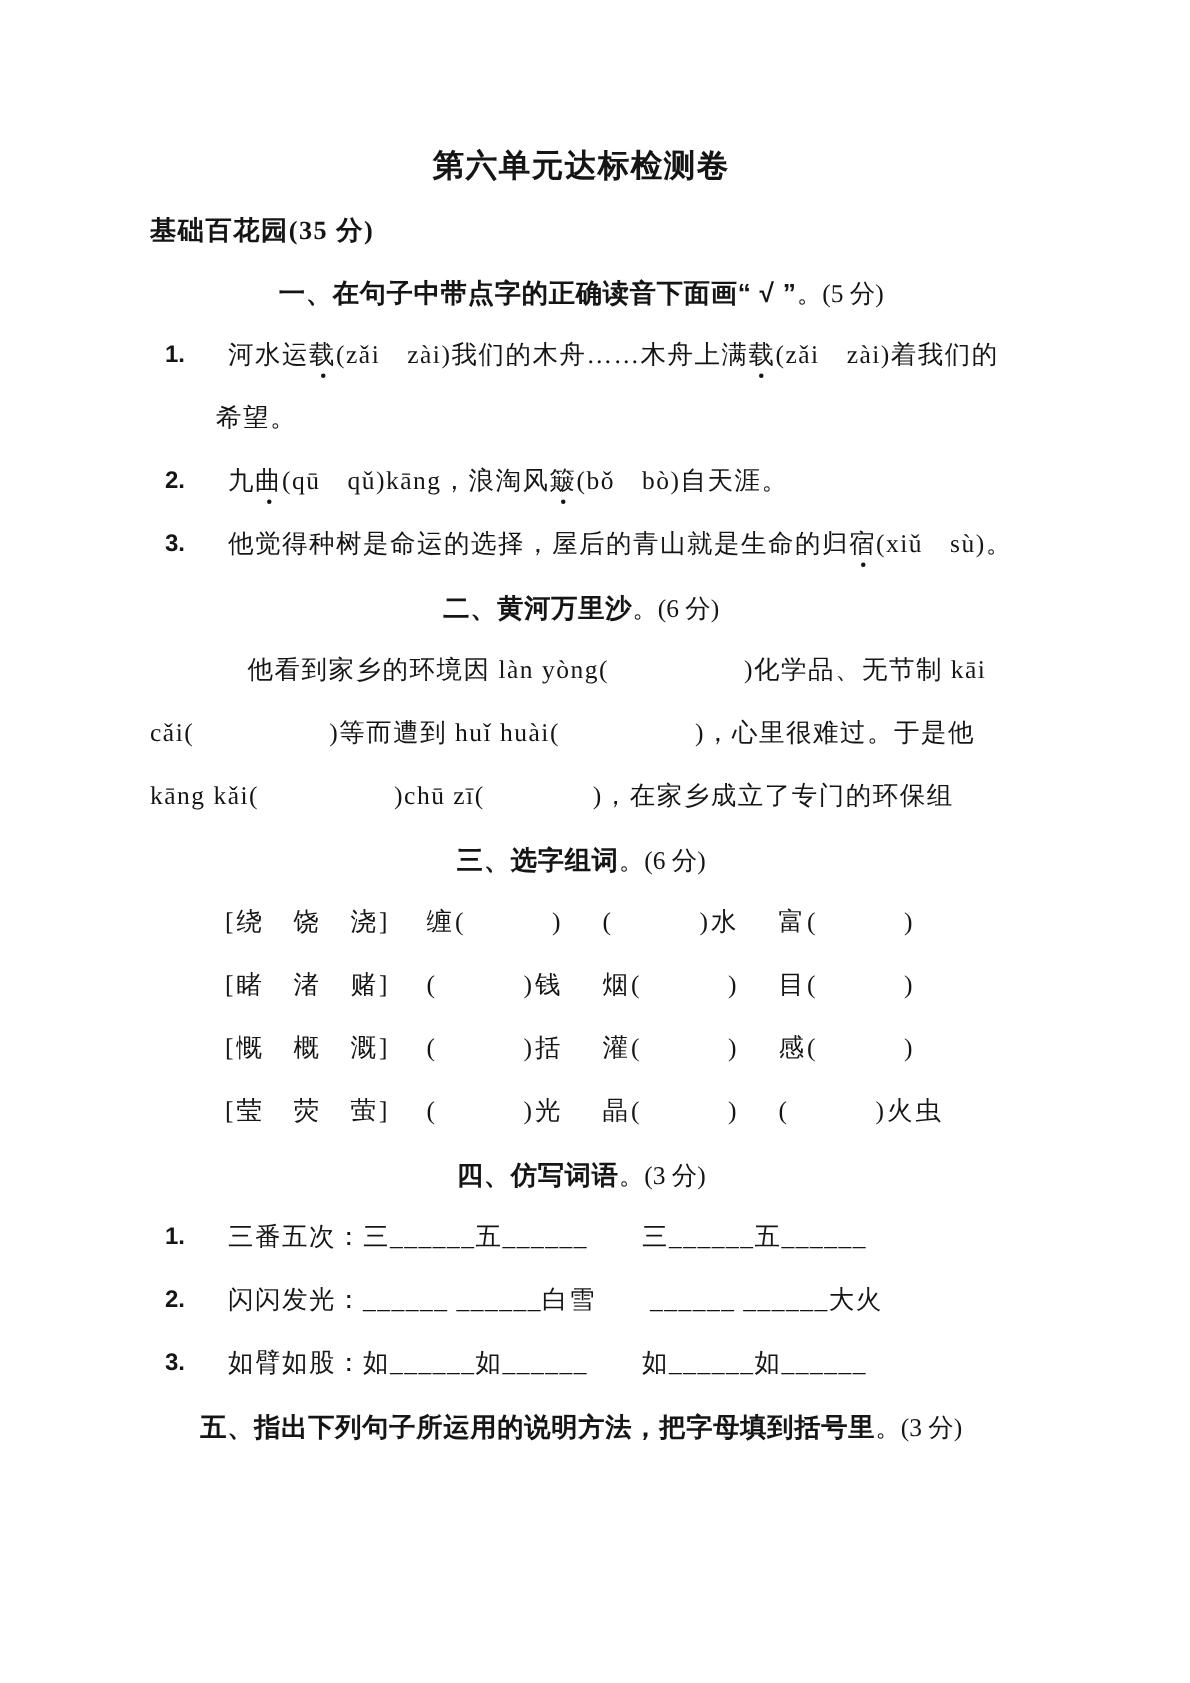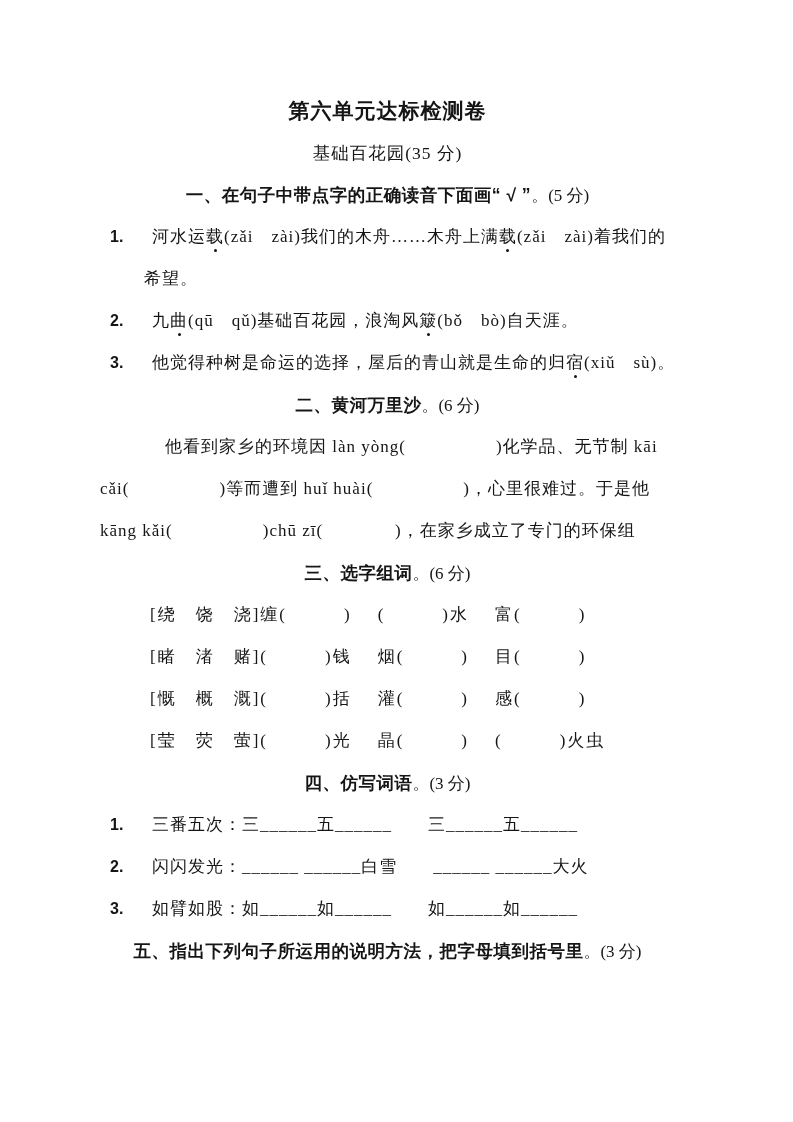--- a/index.html
+++ b/index.html
@@ -13,41 +13,41 @@
     font-family:"Liberation Serif","DejaVu Serif",serif;
     font-size:17px;
     overflow:hidden;
   }
   .line{height:42px;line-height:42px;white-space:nowrap;}
   .title{
     text-align:center;
     font-family:"Liberation Sans","DejaVu Sans",sans-serif;
     font-weight:700;font-size:21px;letter-spacing:1px;
   }
-  .subtitle{text-align:center;font-size:17.5px;letter-spacing:1px;}
+  .subtitle{text-align:left;font-size:17.5px;letter-spacing:1px;font-weight:bold;}
   .sec{
     font-family:"Liberation Sans","DejaVu Sans",sans-serif;
     font-weight:700;font-size:17.5px;letter-spacing:.5px;text-align:center;
   }
   .score{
     font-family:"Liberation Serif","DejaVu Serif",serif;
     font-weight:400;font-size:17px;letter-spacing:0;
   }
   .item{display:flex;}
   .num{
     flex:0 0 52px;box-sizing:border-box;padding-left:10px;
     font-family:"Liberation Sans","DejaVu Sans",sans-serif;
     font-weight:700;font-size:16px;
   }
   .txt{letter-spacing:1px;text-align:right;}
   .cont{padding-left:44px;letter-spacing:1px;}
   .para{letter-spacing:1px;}
   .para.first{padding-left:65px;}
   .row{padding-left:50px;display:flex;letter-spacing:2px;}
-  .choices{}
+  .choices{margin-right:24px;}
   .ritem{margin-right:26px;}
   .zd{position:relative;}
   .zd::after{
     content:"";position:absolute;left:50%;margin-left:-1.5px;bottom:-6px;
     width:3px;height:3px;border-radius:50%;background:#151515;
   }
 </style>
 </head>
 <body>
 
@@ -59,21 +59,21 @@
   <div class="line sec"><span>一、在句子中带点字的正确读音下面画“ √ ”</span><span class="score">。(5 分)</span></div>
 
   <div class="line item">
     <span class="num">1.</span>
     <span class="txt"><span>河水运</span><span class="zd">载</span><span>(zǎi　zài)我们的木舟……木舟上满</span><span class="zd">载</span><span>(zǎi　zài)着我们的</span></span>
   </div>
   <div class="line cont">希望。</div>
 
   <div class="line item">
     <span class="num">2.</span>
-    <span class="txt"><span>九</span><span class="zd">曲</span><span>(qū　qǔ)基础百花园，浪淘风</span><span class="zd">簸</span><span>(bǒ　bò)自天涯。</span></span>
+    <span class="txt"><span>九</span><span class="zd">曲</span><span>(qū　qǔ)kāng，浪淘风</span><span class="zd">簸</span><span>(bǒ　bò)自天涯。</span></span>
   </div>
 
   <div class="line item">
     <span class="num">3.</span>
     <span class="txt"><span>他觉得种树是命运的选择，屋后的青山就是生命的归</span><span class="zd">宿</span><span>(xiǔ　sù)。</span></span>
   </div>
 
   <div class="line sec"><span>二、黄河万里沙</span><span class="score">。(6 分)</span></div>
 
   <div class="line para first">他看到家乡的环境因 làn yòng(　　　　　)化学品、无节制 kāi</div>

